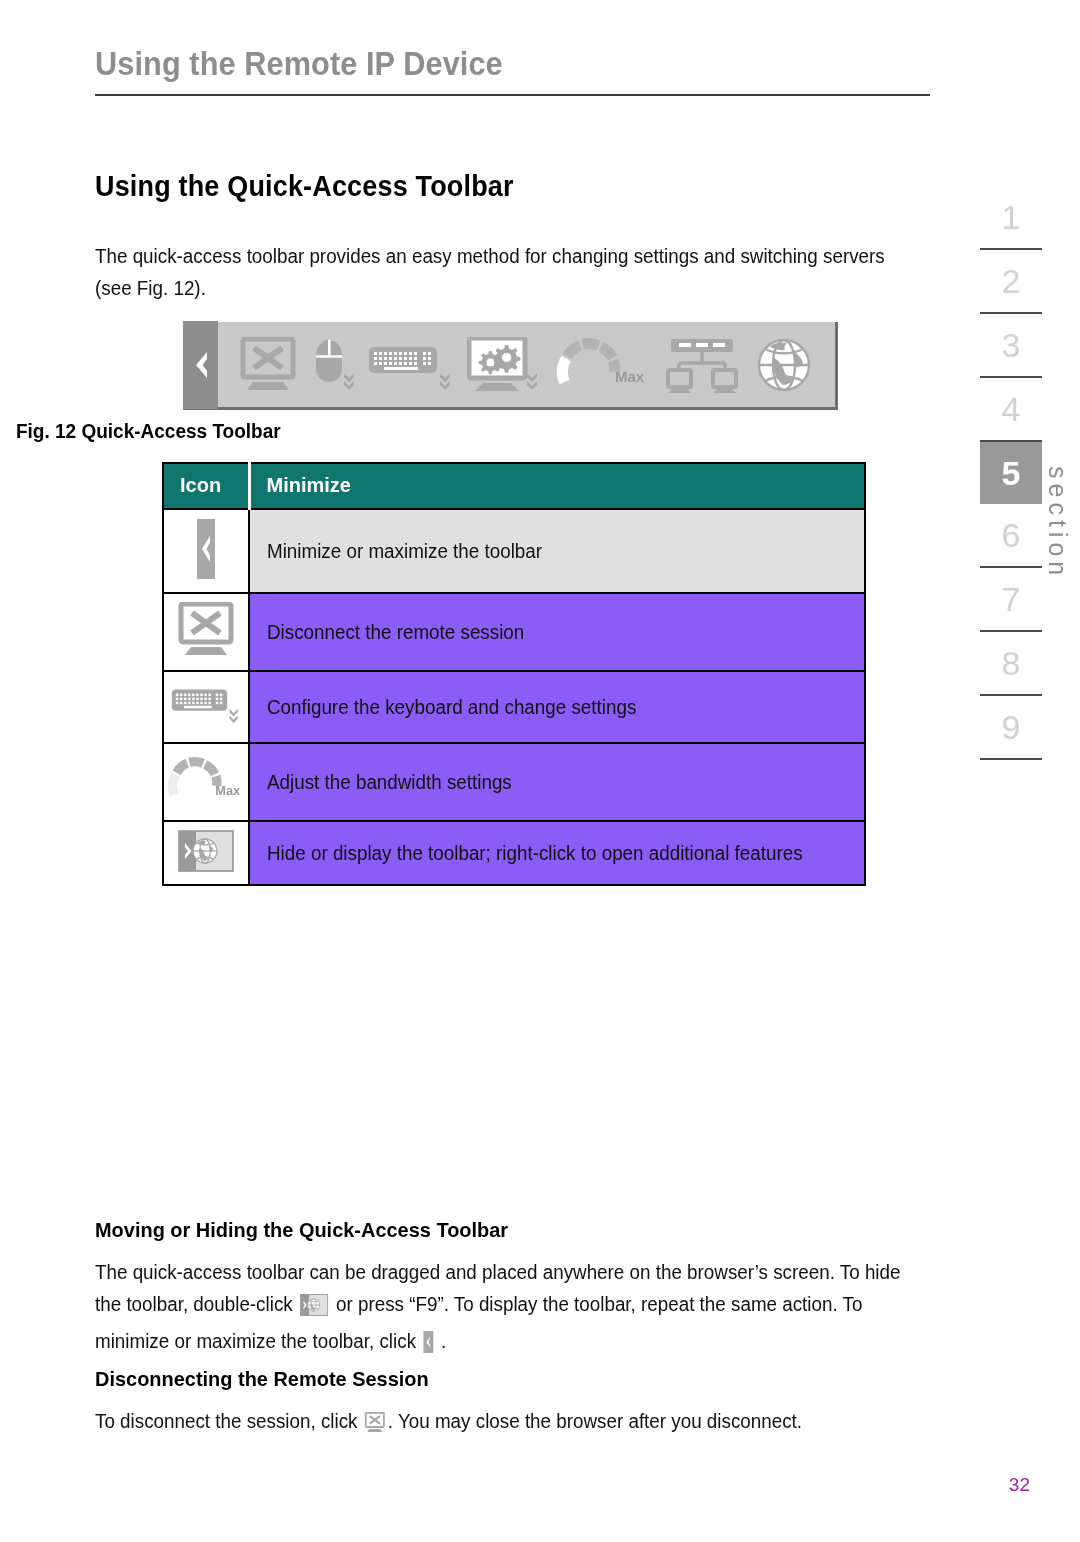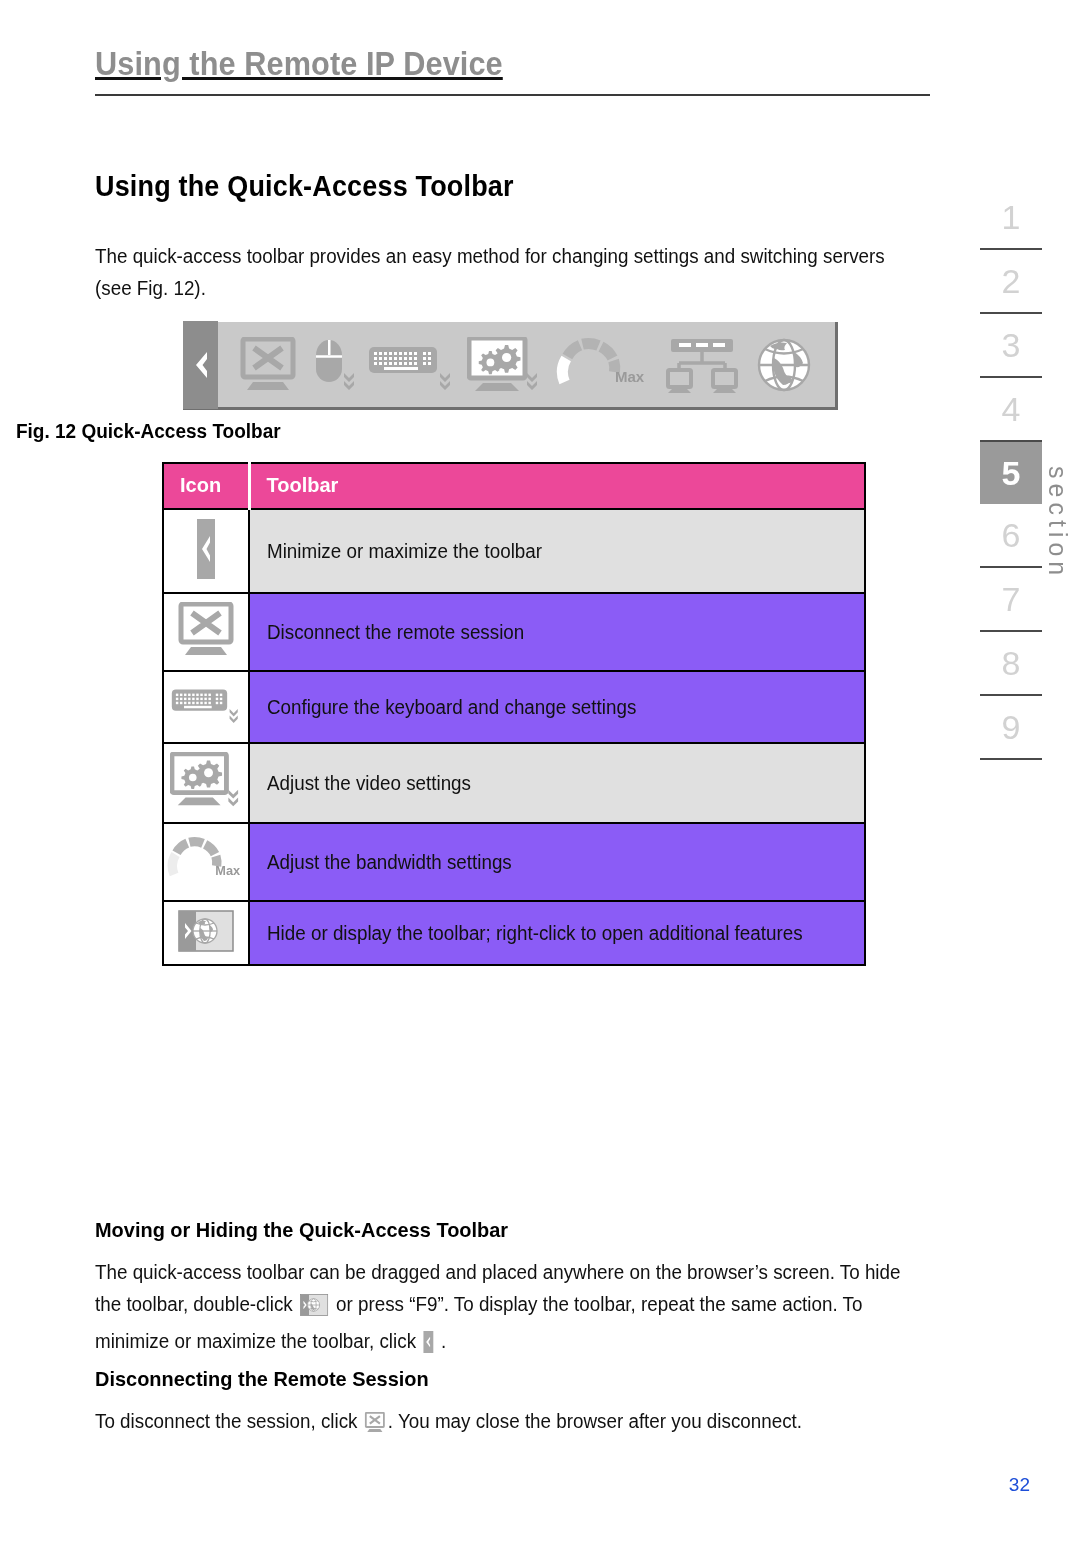--- a/index.html
+++ b/index.html
@@ -7,21 +7,21 @@
     width: 1080px; height: 1542px;
     background: #ffffff;
     font-family: "Liberation Sans", sans-serif;
     color: #111111;
     overflow: hidden;
   }
   .page { position: relative; width: 1080px; height: 1542px; }
 
   
   .runhead {
-    position: absolute; left: 95px; top: 46px; width: 835px; text-decoration: underline;
+    position: absolute; left: 95px; top: 46px; width: 835px;
   }
   .runhead-title {
     font-size: 33px; font-weight: 700; color: #8e8e8e;
     letter-spacing: .1px; line-height: 1.12;
     font-stretch: condensed;
     transform: scaleX(.93); transform-origin: left center;
   }
   .runhead-rule {
     margin-top: 11px; height: 2px; background: #3a3a3a; width: 835px;
   }
@@ -72,21 +72,21 @@
     position: absolute; left: 9px; top: 420px; width: 1080px;
     text-align: left; font-size: 20px; font-weight: 700; color: #000;
   }
   .figcap span { transform: scaleX(.95); display: inline-block; }
 
   
   #icon-table {
     position: absolute; left: 162px; top: 462px; width: 704px;
     border: 2px solid #000; border-collapse: collapse;
   }
-  #icon-table tr.thead-row { background: #ec4899; }
+  #icon-table tr.thead-row { background: #0f766e; }
   #icon-table th {
     color: #fff; font-size: 20px; font-weight: 700; text-align: left;
     padding: 8px 0 10px 16px; height: 46px; vertical-align: middle;
   }
   #icon-table th.th-icon { width: 76px; border-right: 3px solid #fff; }
   #icon-table td {
     border: 2px solid #000; vertical-align: middle;
   }
   #icon-table td.cell-icon {
     width: 76px; background: #fff; text-align: center; padding: 8px 2px;
@@ -118,21 +118,21 @@
   }
   #section-word {
     position: absolute; right: 8px; top: 466px;
     writing-mode: vertical-rl;
     font-size: 25px; color: #8e8e8e; letter-spacing: 5px;
   }
 
   
   #page-number {
     position: absolute; right: 50px; bottom: 46px;
-    font-size: 19px; color: #1d4ed8;
+    font-size: 19px; color: #a21caf;
   }
 </style>
 </head>
 <body>
 
 <div class="page">
 
   <div class="runhead">
     <div class="runhead-title">Using the Remote IP Device</div>
     <div class="runhead-rule"></div>
@@ -288,21 +288,21 @@
   </div>
 
   <div class="figcap">
     <span>Fig. 12 Quick-Access Toolbar</span>
   </div>
 
   <table id="icon-table">
     <tbody>
       <tr class="thead-row">
         <th class="th-icon">Icon</th>
-        <th>Toolbar</th>
+        <th>Minimize</th>
       </tr>
 
       <tr class="shade">
         <td class="cell-icon">
           <svg width="32" height="62" viewBox="0 0 32 62">
             <rect x="7" y="1" width="18" height="60" fill="#a8a8a8"></rect>
             <path d="M20 18 L12 31 L20 44 L20 37.5 L16.5 31 L20 24.5 Z" fill="#ffffff"></path>
           </svg>
         </td>
         <td class="cell-fn">
@@ -368,41 +368,20 @@
               <path d="M72 30 L77 35 L82 30 L82 34 L77 39 L72 34 Z"></path>
               <path d="M72 38 L77 43 L82 38 L82 42 L77 47 L72 42 Z"></path>
             </g>
           </svg>
         </td>
         <td class="cell-fn">
           <span class="fn-text">Configure the keyboard and change settings</span>
         </td>
       </tr>
 
-      <tr class="shade">
-        <td class="cell-icon">
-          <svg width="72" height="58" viewBox="0 0 74 58">
-            <rect x="2" y="1" width="56" height="40" rx="2" fill="#ffffff" stroke="#a8a8a8" stroke-width="5"></rect>
-            <g fill="#a8a8a8">
-              <path d="M38 8 l3.2 0 .9 3.6 3.1 1.3 3.1-2 2.3 2.3 -2 3.1 1.3 3.1 3.6 .9 0 3.2 -3.6 .9 -1.3 3.1 2 3.1 -2.3 2.3 -3.1-2 -3.1 1.3 -.9 3.6 -3.2 0 -.9-3.6 -3.1-1.3 -3.1 2 -2.3-2.3 2-3.1 -1.3-3.1 -3.6-.9 0-3.2 3.6-.9 1.3-3.1 -2-3.1 2.3-2.3 3.1 2 3.1-1.3 Z"></path>
-              <circle cx="39.6" cy="20.5" r="4.6" fill="#ffffff"></circle>
-              <path d="M22 14 l2.7 0 .75 3 2.6 1.1 2.6-1.7 1.9 1.9 -1.7 2.6 1.1 2.6 3 .75 0 2.7 -3 .75 -1.1 2.6 1.7 2.6 -1.9 1.9 -2.6-1.7 -2.6 1.1 -.75 3 -2.7 0 -.75-3 -2.6-1.1 -2.6 1.7 -1.9-1.9 1.7-2.6 -1.1-2.6 -3-.75 0-2.7 3-.75 1.1-2.6 -1.7-2.6 1.9-1.9 2.6 1.7 2.6-1.1 Z"></path>
-              <circle cx="23.4" cy="25.4" r="3.9" fill="#ffffff"></circle>
-            </g>
-            <path d="M16 46 L44 46 L52 54 L8 54 Z" fill="#a8a8a8"></path>
-            <g fill="#a8a8a8">
-              <path d="M60 38 L65 43 L70 38 L70 42 L65 47 L60 42 Z"></path>
-              <path d="M60 46 L65 51 L70 46 L70 50 L65 55 L60 50 Z"></path>
-            </g>
-          </svg>
-        </td>
-        <td class="cell-fn">
-          <span class="fn-text">Adjust the video settings</span>
-        </td>
-      </tr>
 
       <tr class="plain">
         <td class="cell-icon">
           <svg width="80" height="56" viewBox="0 0 94 58">
             <g fill="none" stroke-width="11" stroke-linecap="butt">
               <path d="M9.5 46 A26 26 0 0 1 11.2 22.5" stroke="#ededed"></path>
               <path d="M12.4 20.5 A26 26 0 0 1 25 9.2" stroke="#b3b3b3"></path>
               <path d="M27.5 8.2 A26 26 0 0 1 43.5 9.5" stroke="#b3b3b3"></path>
               <path d="M46 10.6 A26 26 0 0 1 57.5 22" stroke="#b3b3b3"></path>
               <path d="M58.6 24.5 A26 26 0 0 1 59.5 36" stroke="#b3b3b3"></path>

